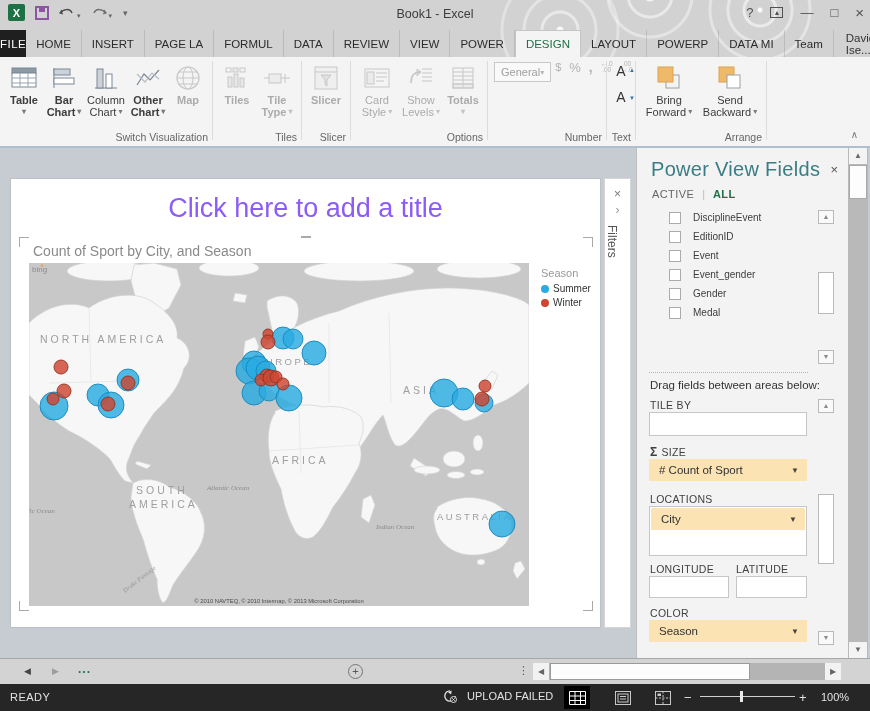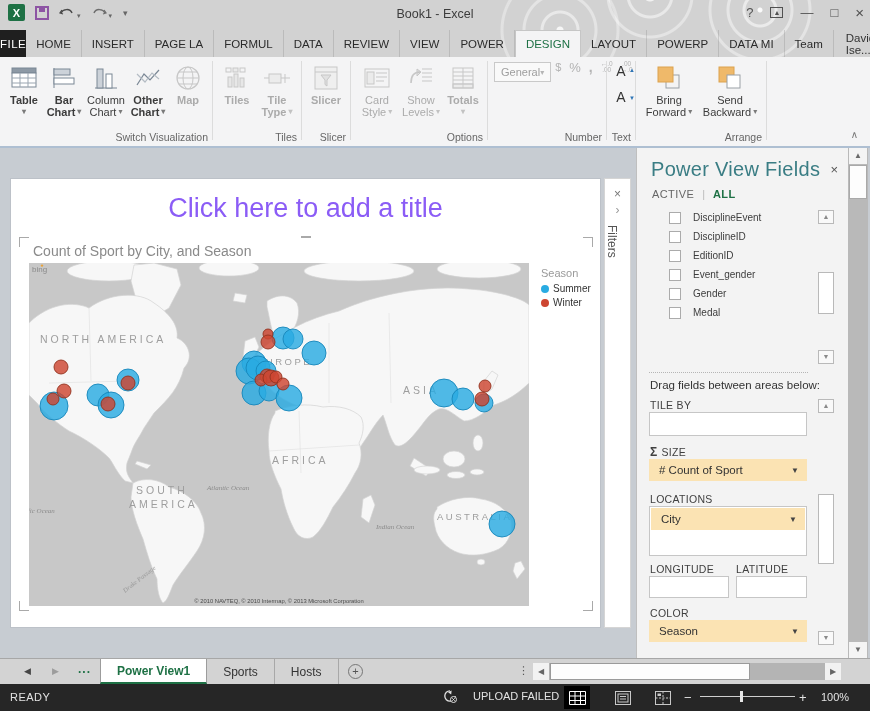--- a/index.html
+++ b/index.html
@@ -123,21 +123,21 @@
   .sheet-tab.active { background:#fff; color:#1e7145; font-weight:bold; border:1px solid #9c9c9c; border-top:none; border-bottom:2px solid #1e7145; }
   .add-sheet { position:absolute; left:348px; top:5px; width:15px; height:15px; border:1px solid #767676; border-radius:50%; color:#555; font-size:11px; line-height:13px; text-align:center; }
   .sb-dots { position:absolute; left:518px; top:5px; color:#555; font-size:11px; }
   .hscroll { position:absolute; left:533px; top:4px; width:308px; height:17px; background:#b4b4b4; }
   .hs-btn { position:absolute; top:0; width:16px; height:17px; background:#f2f2f2; color:#666; font-size:8px; text-align:center; line-height:17px; }
   .hs-thumb { position:absolute; left:17px; top:0; width:200px; height:17px; background:#fdfdfd; border:1px solid #9a9a9a; }
 
   
   .statusbar { position:absolute; left:0; top:684px; width:870px; height:27px; background:#262626; color:#e2e2e2; font-size:11px; }
   .st-ready { position:absolute; left:10px; top:7px; letter-spacing:.5px; }
-  .upload { position:absolute; left:443px; top:5px; display:flex; align-items:center; gap:16px; }
+  .upload { position:absolute; left:443px; top:5px; display:flex; align-items:center; gap:10px; }
   .viewbtn { position:absolute; top:2px; width:26px; height:23px; display:flex; align-items:center; justify-content:center; }
   .viewbtn.selected { background:#000; }
   .zoom-minus { position:absolute; left:684px; top:6px; font-size:13px; }
   .zoom-track { position:absolute; left:700px; top:12px; width:95px; height:1px; background:#cfcfcf; }
   .zoom-handle { position:absolute; left:740px; top:7px; width:3px; height:11px; background:#e8e8e8; }
   .zoom-plus { position:absolute; left:799px; top:6px; font-size:13px; }
   .zoom-pct { position:absolute; left:821px; top:7px; }
 
   svg text { font-family:"Liberation Sans", sans-serif; }
   svg text.ocean { font-family:"Liberation Serif", serif; font-style:italic; }
@@ -576,25 +576,25 @@
         <span class="pv-tab active">ALL</span>
       </div>
 
       <div class="field-list">
           <div class="field-row">
             <span class="cb"></span>
             <span class="fl-label">DisciplineEvent</span>
           </div>
           <div class="field-row">
             <span class="cb"></span>
-            <span class="fl-label">DisciplineID</span>
+            <span class="fl-label">EditionID</span>
           </div>
           <div class="field-row">
             <span class="cb"></span>
-            <span class="fl-label">EditionID</span>
+            <span class="fl-label">Event</span>
           </div>
           <div class="field-row">
             <span class="cb"></span>
             <span class="fl-label">Event_gender</span>
           </div>
           <div class="field-row">
             <span class="cb"></span>
             <span class="fl-label">Gender</span>
           </div>
           <div class="field-row">
@@ -655,25 +655,20 @@
       <span class="vs-btn" style="top:0">▲</span>
       <span class="vs-thumb"></span>
       <span class="vs-btn" style="bottom:0">▼</span>
     </div>
   </div>
 
   <div class="sheetbar">
     <span class="sb-nav" style="left:24px">◀</span>
     <span class="sb-nav disabled" style="left:52px">▶</span>
     <span class="sb-more">...</span>
-    <div class="sheet-tabs">
-        <span class="sheet-tab active">Power View1</span>
-        <span class="sheet-tab">Sports</span>
-        <span class="sheet-tab">Hosts</span>
-      </div>
     <span class="add-sheet">+</span>
     <span class="sb-dots">⋮</span>
     <div class="hscroll">
       <span class="hs-btn" style="left:0">◀</span>
       <span class="hs-thumb"></span>
       <span class="hs-btn" style="right:0">▶</span>
     </div>
   </div>
 
   <div class="statusbar">

